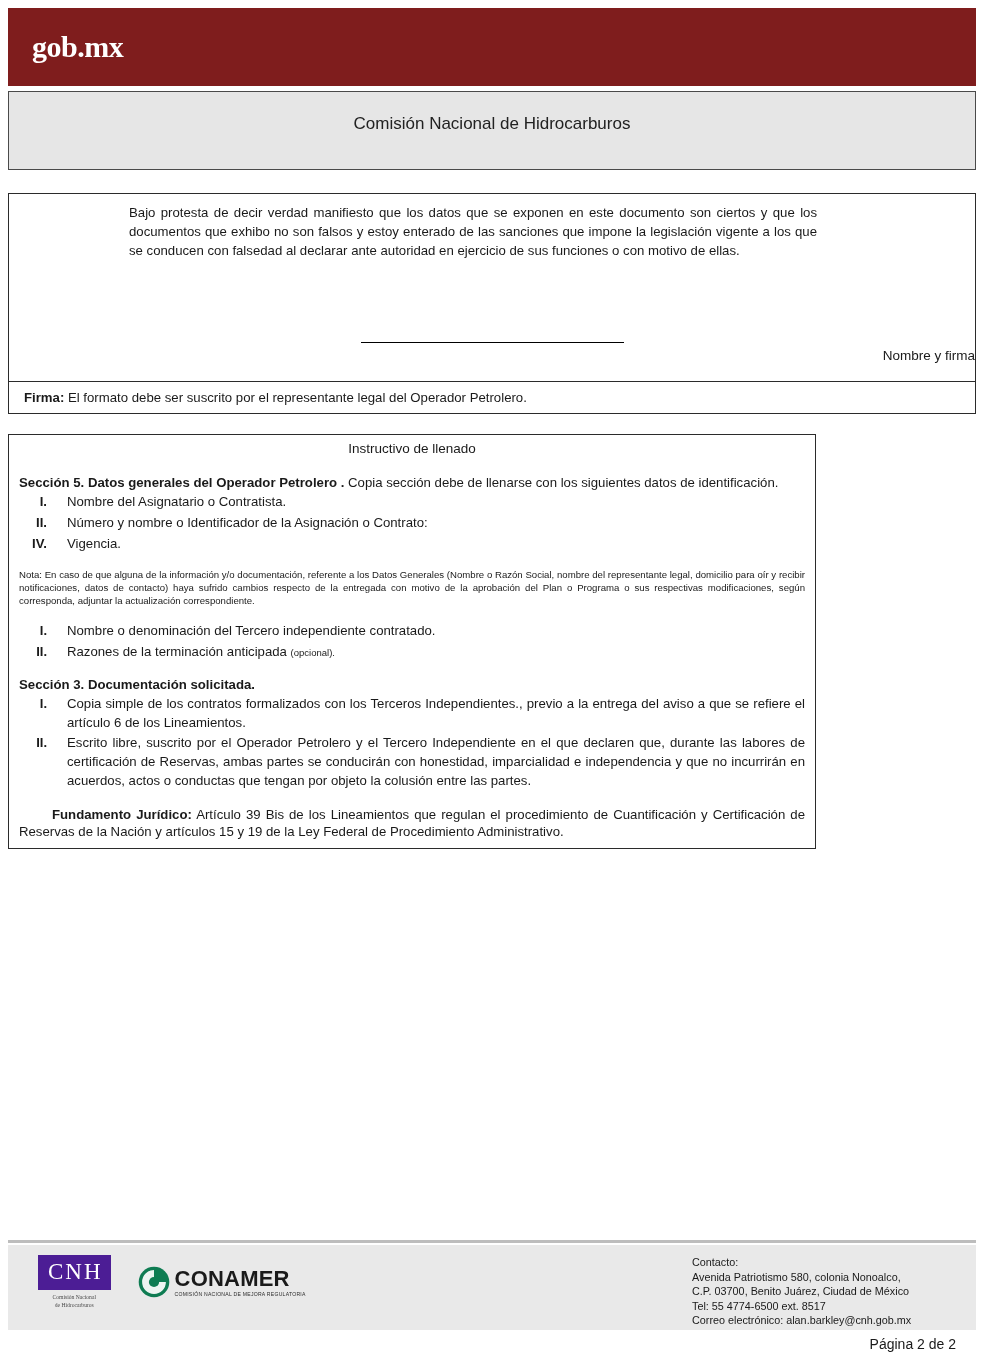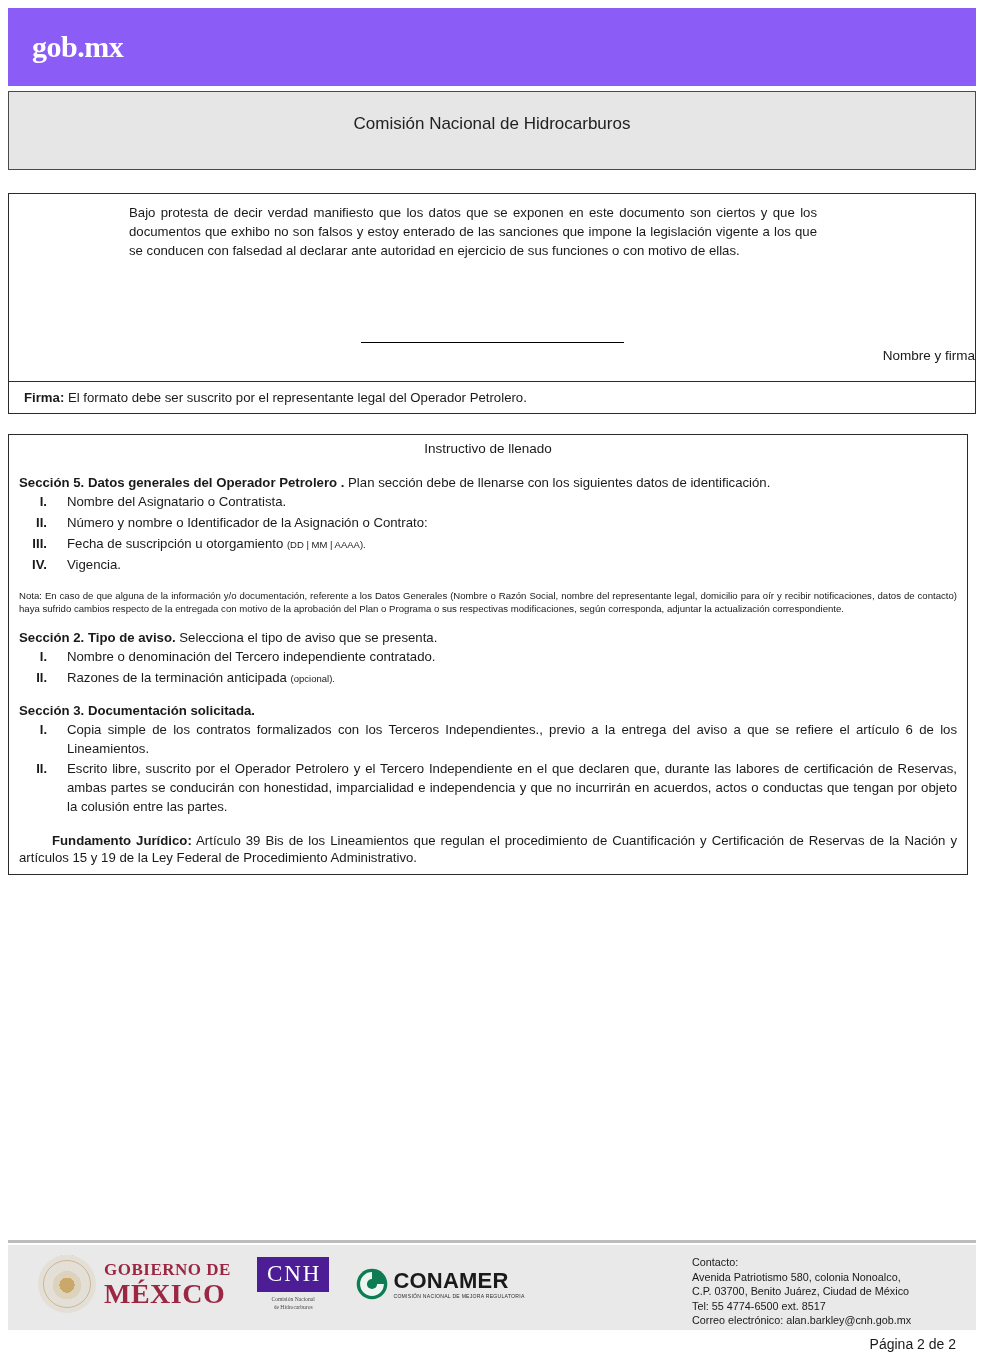--- a/index.html
+++ b/index.html
@@ -17,21 +17,21 @@
     overflow: hidden;
   }
 
   
   .gob-header {
     position: absolute;
     left: 8px;
     top: 8px;
     width: 968px;
     height: 78px;
-    background: #8b5cf6;
+    background: #7f1d1d;
     display: flex;
     align-items: center;
   }
   .gob-logo {
     margin-left: 24px;
     color: #ffffff;
     font-family: "Liberation Serif", serif;
     font-weight: bold;
     font-size: 30px;
     letter-spacing: -0.5px;
@@ -108,21 +108,21 @@
     padding-left: 15px;
     font-size: 13.2px;
   }
   .firma-row b { font-weight: bold; }
 
   
   .instr-box {
     position: absolute;
     left: 8px;
     top: 434px;
-    width: 960px;
+    width: 808px;
     border: 1px solid #2b2b2b;
     box-sizing: border-box;
     padding: 6px 10px 8px 10px;
   }
   .instr-title {
     text-align: center;
     font-size: 13.5px;
     color: #1a1a1a;
     margin-bottom: 18px;
   }
@@ -290,48 +290,41 @@
     <div class="inner">
       <b>Firma:</b><span> El formato debe ser suscrito por el representante legal del Operador Petrolero.</span>
     </div>
   </div>
 </div>
 
 <div class="instr-box">
   <div class="instr-title">Instructivo de llenado</div>
 
   <div class="sec-head">
-    <b>Sección 5. Datos generales del Operador Petrolero .</b><span> Plan sección debe de llenarse con los siguientes datos de identificación.</span>
+    <b>Sección 5. Datos generales del Operador Petrolero .</b><span> Copia sección debe de llenarse con los siguientes datos de identificación.</span>
   </div>
   <ul class="rn-list">
     <li class="rn-item">
       <span class="rn-num">I.</span>
       <span class="rn-text"><span>Nombre del Asignatario o Contratista.</span><span class="tiny"></span></span>
     </li>
     <li class="rn-item">
       <span class="rn-num">II.</span>
       <span class="rn-text"><span>Número y nombre o Identificador de la Asignación o Contrato:</span><span class="tiny"></span></span>
     </li>
     <li class="rn-item">
-      <span class="rn-num">III.</span>
-      <span class="rn-text"><span>Fecha de suscripción u otorgamiento </span><span class="tiny">(DD | MM | AAAA).</span></span>
-    </li>
-    <li class="rn-item">
       <span class="rn-num">IV.</span>
       <span class="rn-text"><span>Vigencia.</span><span class="tiny"></span></span>
     </li>
   </ul>
 
   <div class="nota">
     <b>Nota:</b><span> En caso de que alguna de la información y/o documentación, referente a los Datos Generales (Nombre o Razón Social, nombre del representante legal, domicilio para oír y recibir notificaciones, datos de contacto) haya sufrido cambios respecto de la entregada con motivo de la aprobación del Plan o Programa o sus respectivas modificaciones, según corresponda, adjuntar la actualización correspondiente.</span>
   </div>
 
-  <div class="sec-head">
-    <b>Sección 2. Tipo de aviso.</b><span> Selecciona el tipo de aviso que se presenta.</span>
-  </div>
   <ul class="rn-list">
     <li class="rn-item">
       <span class="rn-num small">I.</span>
       <span class="rn-text"><span>Nombre o denominación del Tercero independiente contratado.</span><span class="tiny"></span></span>
     </li>
     <li class="rn-item">
       <span class="rn-num small">II.</span>
       <span class="rn-text"><span>Razones de la terminación anticipada </span><span class="tiny">(opcional).</span></span>
     </li>
   </ul>
@@ -355,27 +348,20 @@
   <div class="fund">
     <b>Fundamento Jurídico:</b><span> Artículo 39 Bis de los Lineamientos que regulan el procedimiento de Cuantificación y Certificación de Reservas de la Nación y artículos 15 y 19 de la Ley Federal de Procedimiento Administrativo.</span>
   </div>
 </div>
 
 <div class="footer-rule"></div>
 <div class="footer-band">
 
   <div class="footer-logos">
 
-    <div class="gm-lockup">
-      <div class="gm-seal"></div>
-      <div class="gm-words">
-        <div class="l1">GOBIERNO DE</div>
-        <div class="l2">MÉXICO</div>
-      </div>
-    </div>
 
     <div class="cnh-lockup">
       <div class="cnh-mark">CNH</div>
       <div class="cnh-sub">
         <div>Comisión Nacional</div>
         <div>de Hidrocarburos</div>
       </div>
     </div>
 
     <div class="conamer-lockup">

